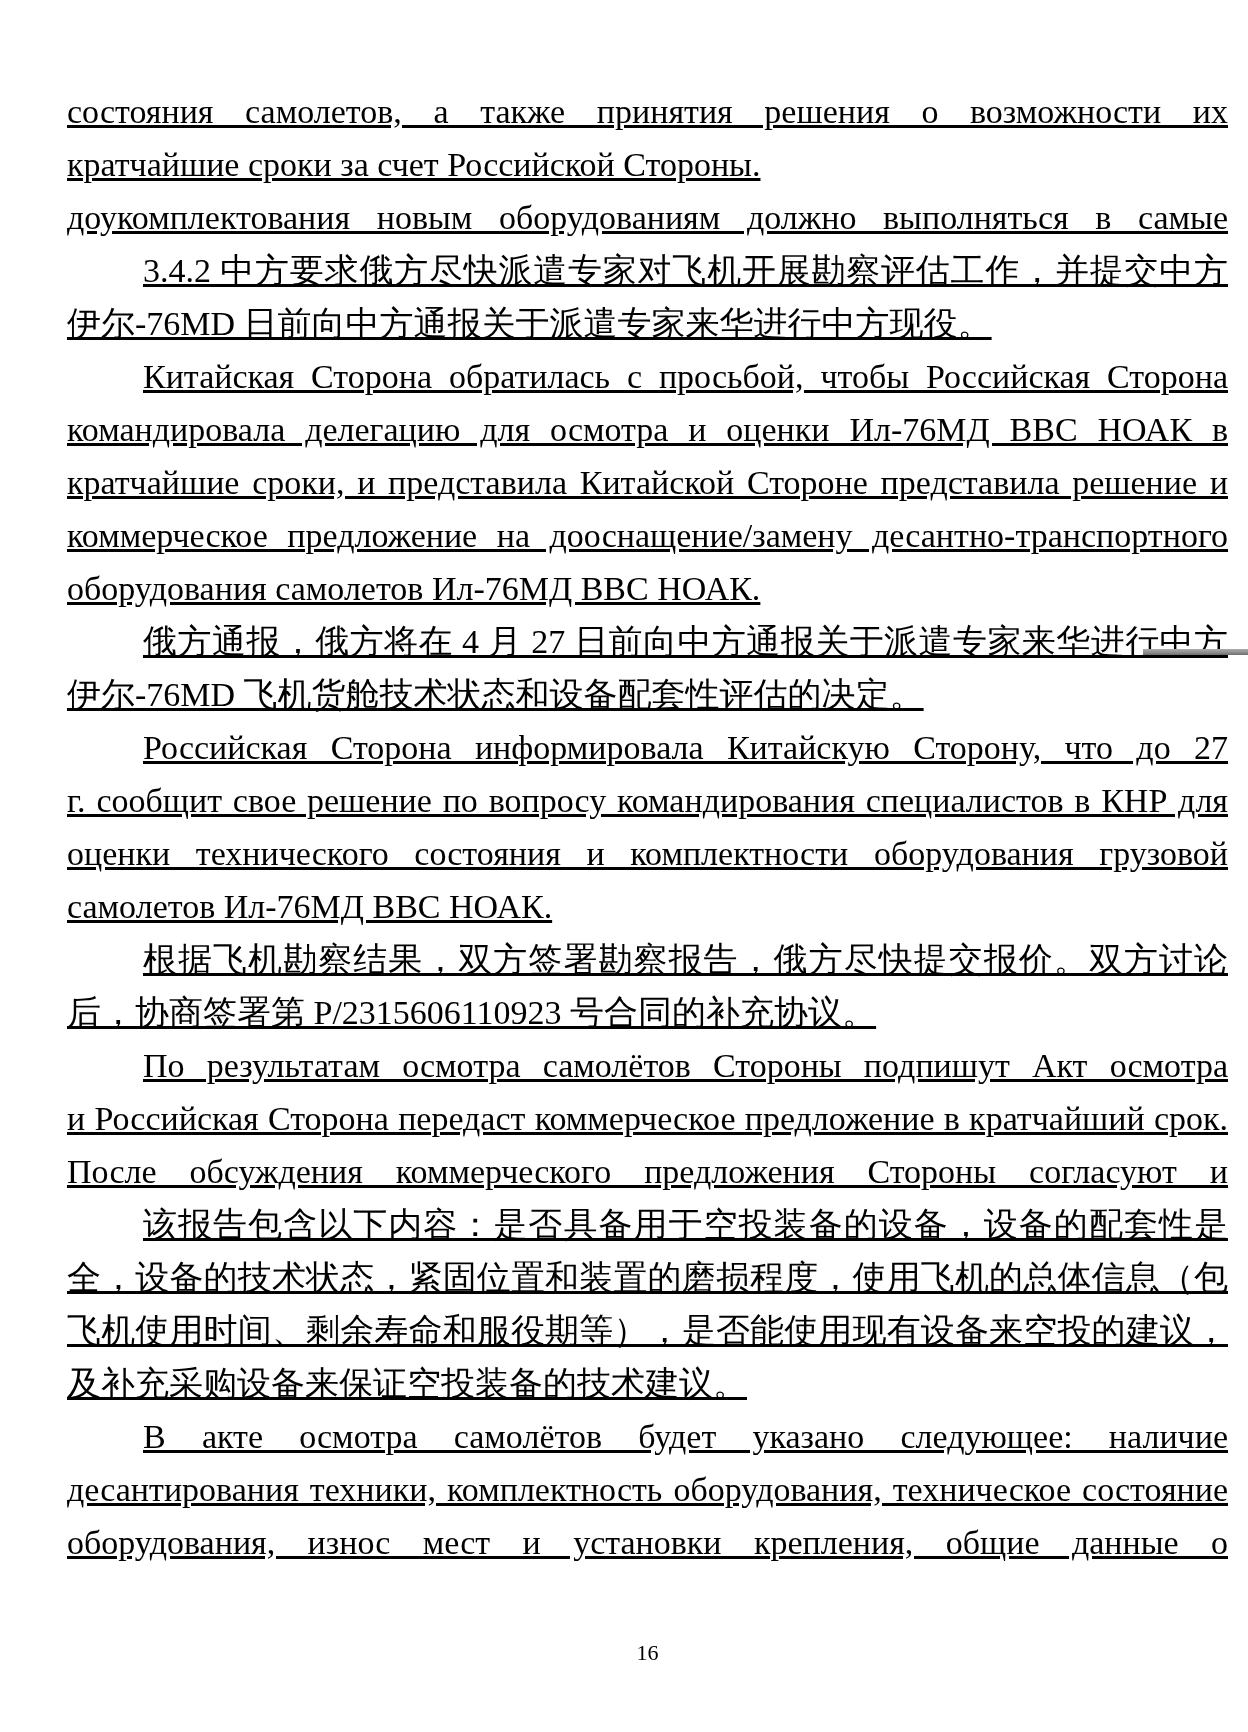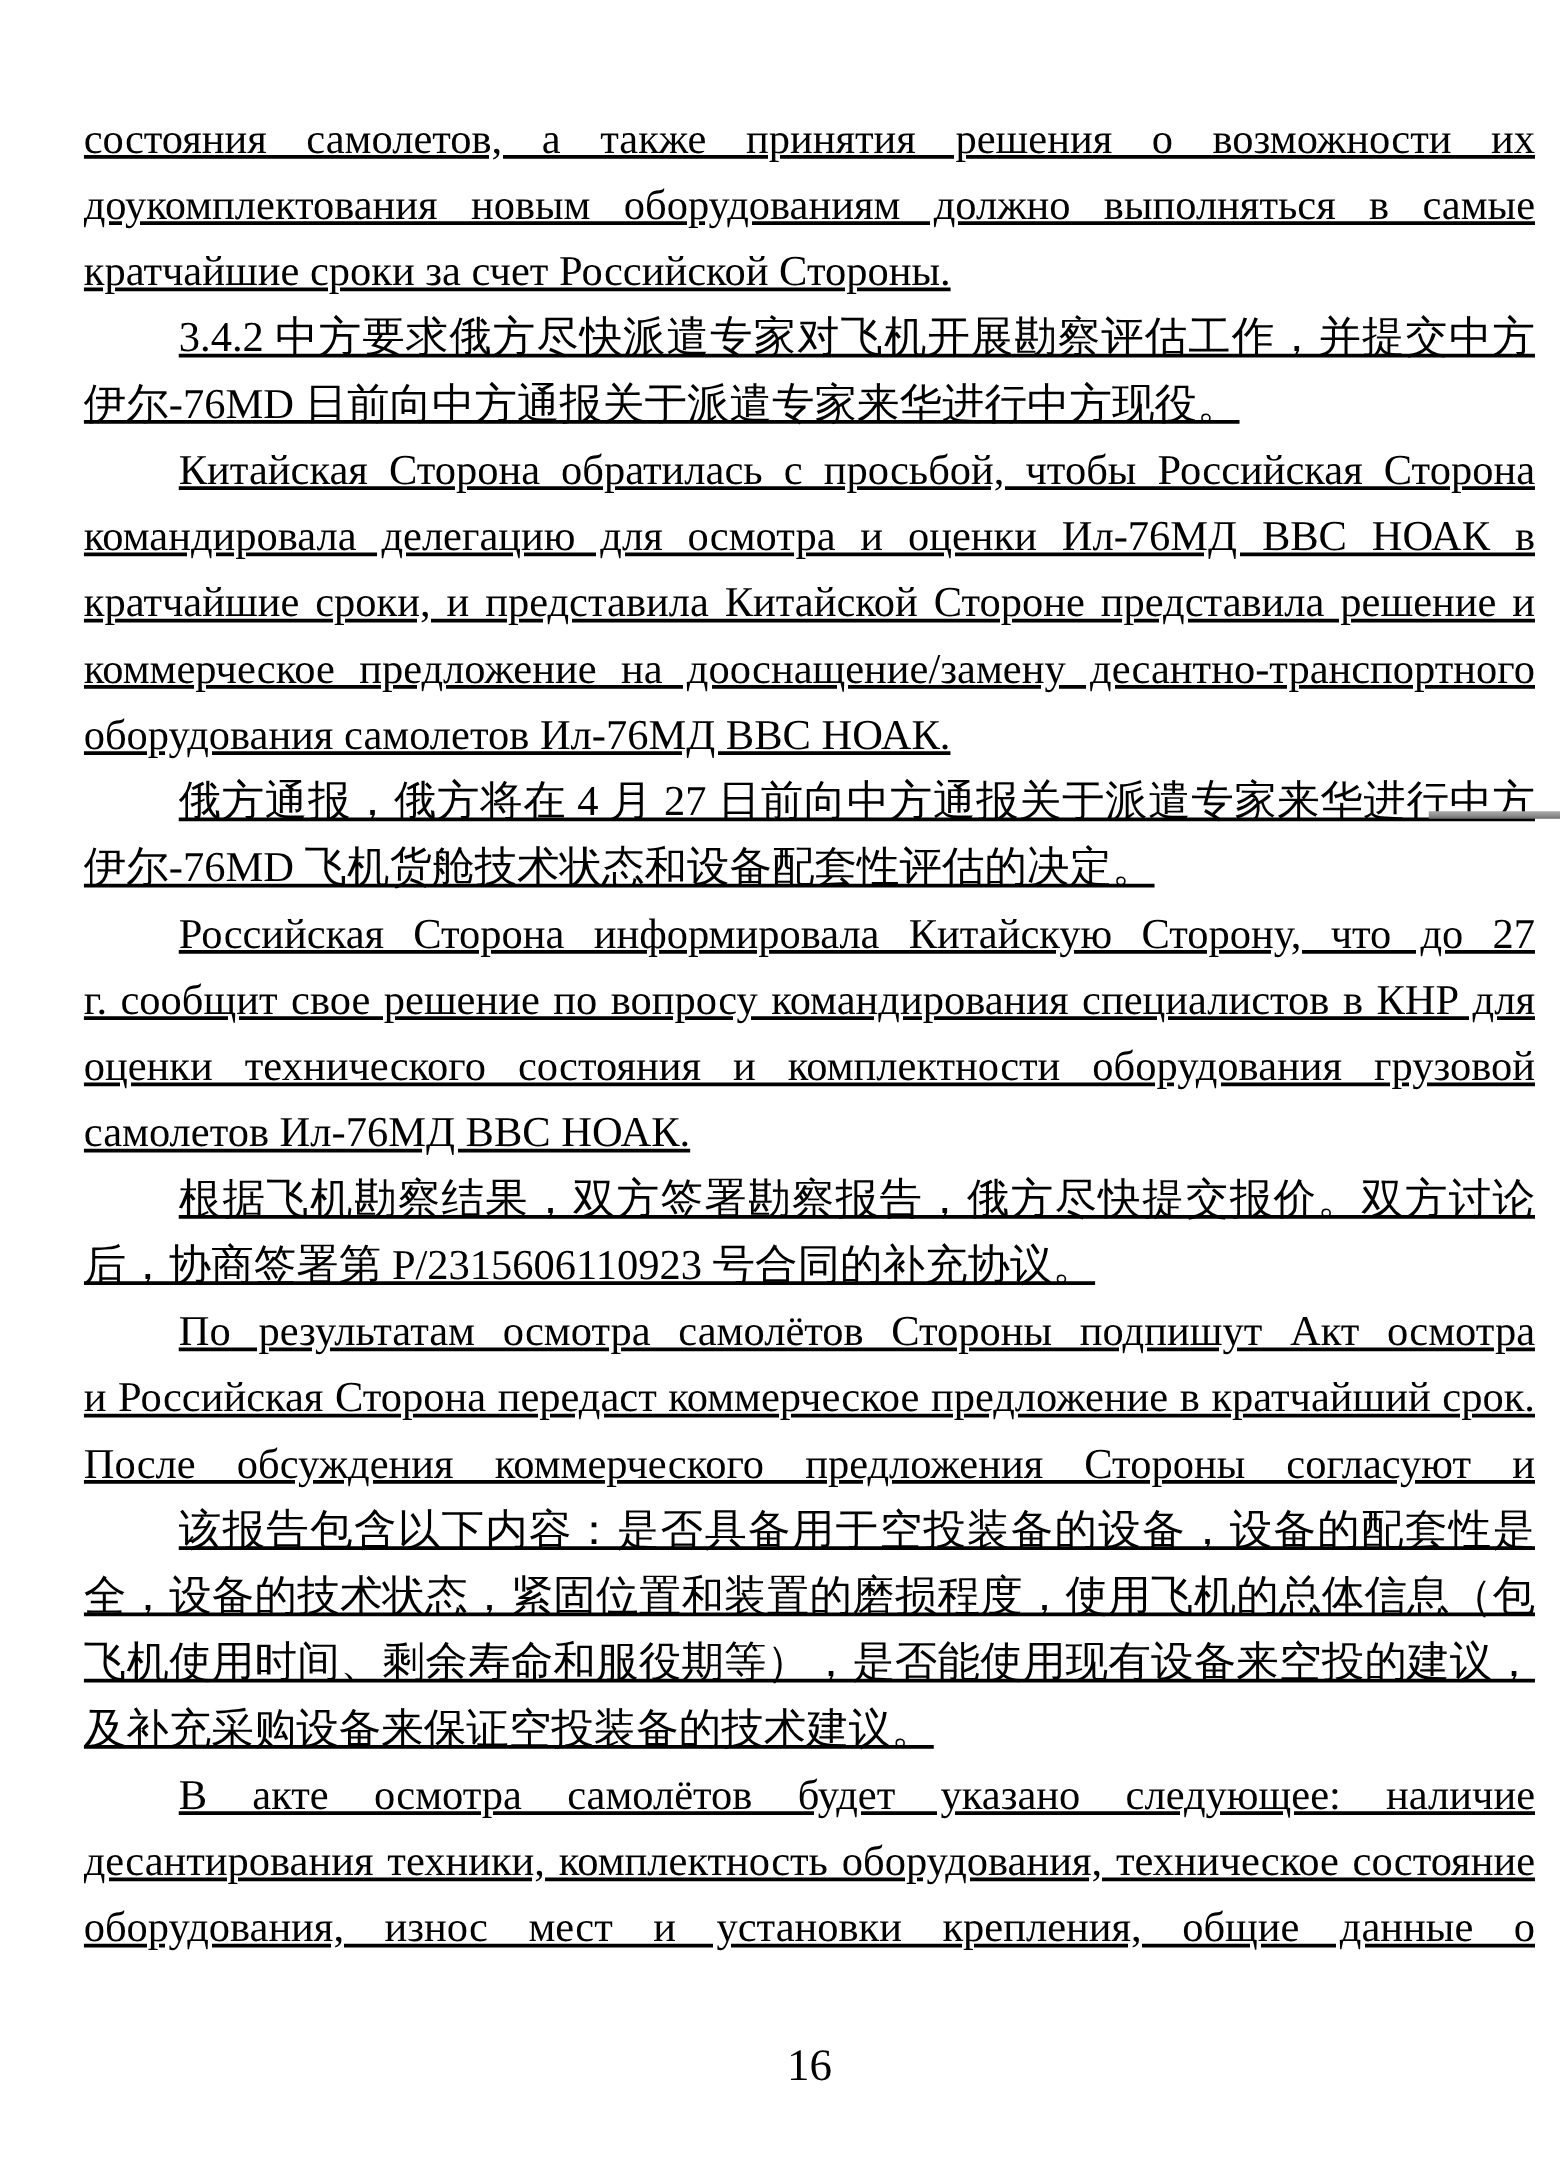--- a/index.html
+++ b/index.html
@@ -34,41 +34,41 @@
     text-decoration: underline;
   }
   .line.last { text-align-last: left; }
   .line.indent { text-indent: 76px; }
   .page-number {
     position: absolute;
     left: 67px;
     top: 1626px;
     width: 1161px;
     text-align: center;
-    font-size: 36px;
+    font-size: 22px;
     line-height: 53px;
   }
   .edge-line {
     position: absolute;
     left: 1143px;
     top: 649px;
     width: 105px;
     height: 6px;
     background: linear-gradient(180deg, #ababab 0%, #8f8f8f 55%, #6d6d6d 100%);
   }
 </style>
 </head>
 <body>
 
 <div class="page">
   <div class="content" id="paragraphs">
       <div class="paragraph ru">
         <div class="line">состояния самолетов, а также принятия решения о возможности их</div>
+        <div class="line last">кратчайшие сроки за счет Российской Стороны.</div>
         <div class="line">доукомплектования новым оборудованиям должно выполняться в самые</div>
-        <div class="line last">кратчайшие сроки за счет Российской Стороны.</div>
       </div>
       <div class="paragraph zh">
         <div class="line indent">3.4.2 中方要求俄方尽快派遣专家对飞机开展勘察评估工作，并提交中方现役</div>
         <div class="line last">伊尔-76MD 日前向中方通报关于派遣专家来华进行中方现役。</div>
       </div>
       <div class="paragraph ru">
         <div class="line indent">Китайская Сторона обратилась с просьбой, чтобы Российская Сторона</div>
         <div class="line">командировала делегацию для осмотра и оценки Ил-76МД ВВС НОАК в</div>
         <div class="line">кратчайшие сроки, и представила Китайской Стороне представила решение и</div>
         <div class="line">коммерческое предложение на дооснащение/замену десантно-транспортного</div>

